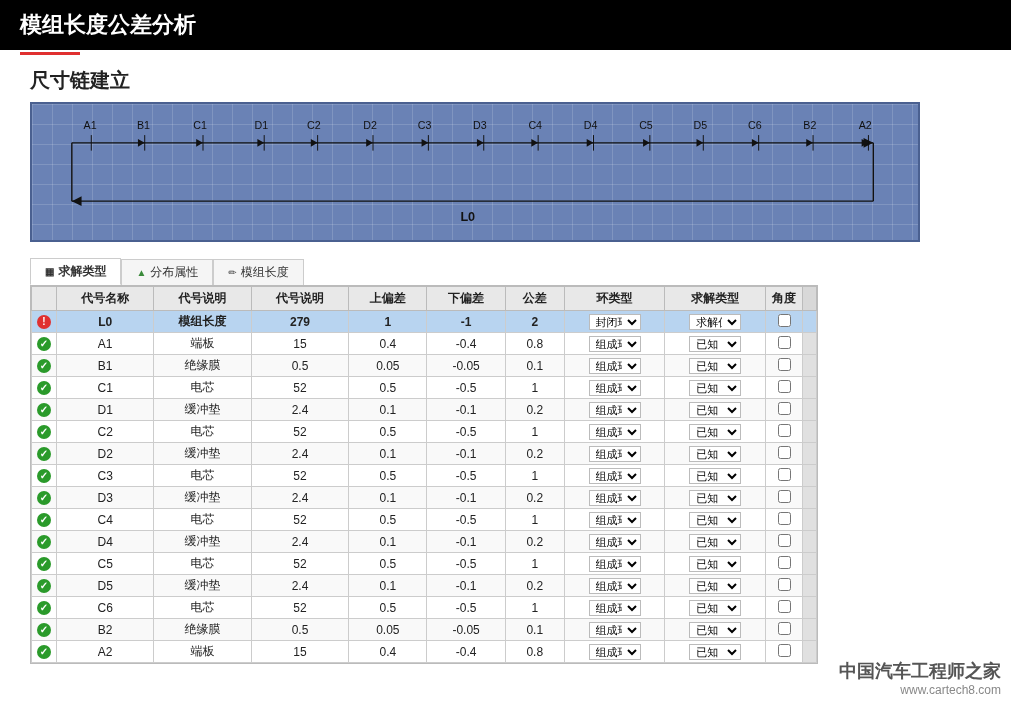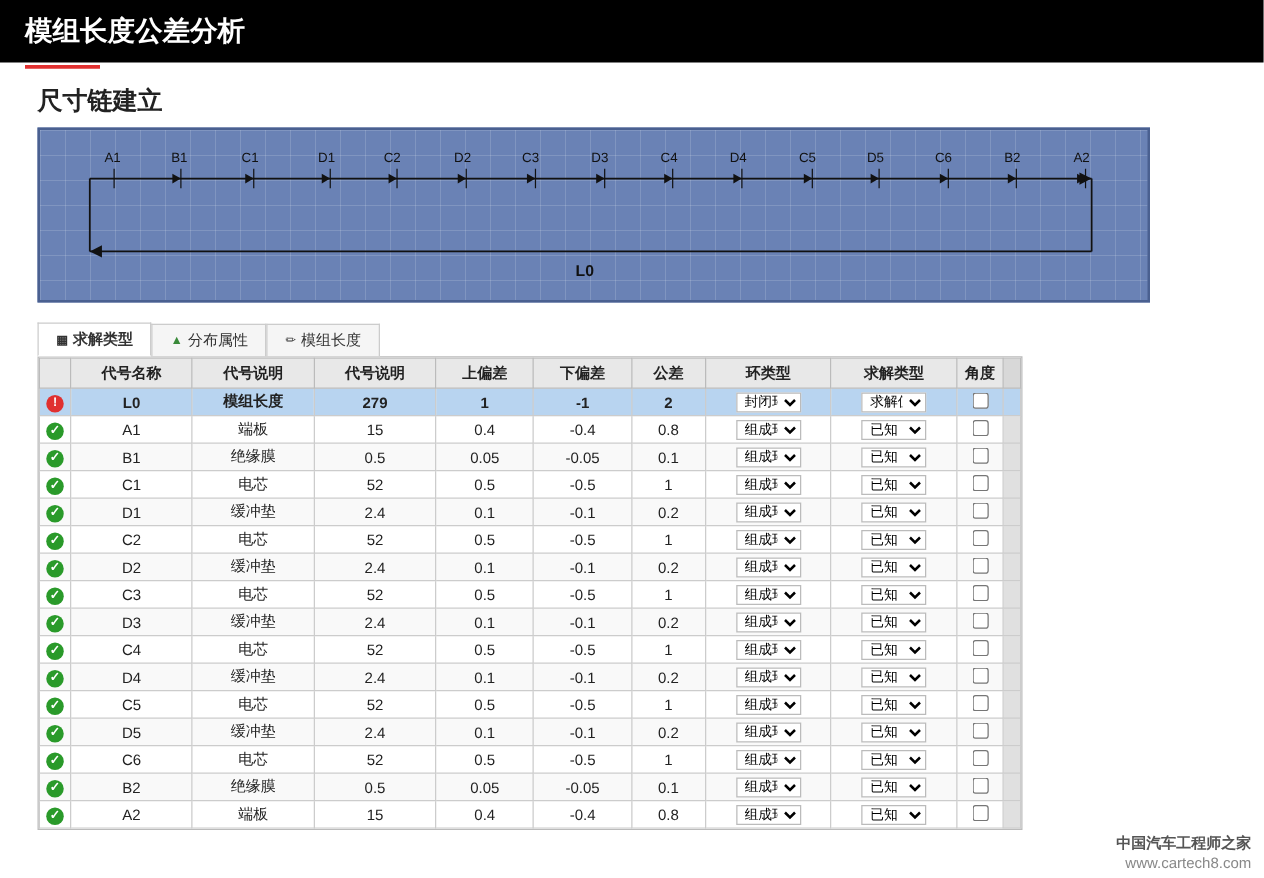--- a/index.html
+++ b/index.html
@@ -172,21 +172,21 @@
     .watermark {
       position: absolute;
       bottom: 10px;
       right: 10px;
       text-align: right;
       color: #888;
       font-size: 12px;
     }
 
     .watermark-line1 {
-      font-size: 12px;
+      font-size: 18px;
       font-weight: bold;
       color: #555;
     }
   </style>
 </head>
 <body>
 
 <div class="page-header">
   <span class="page-header-title">模组长度公差分析</span>
 </div>

